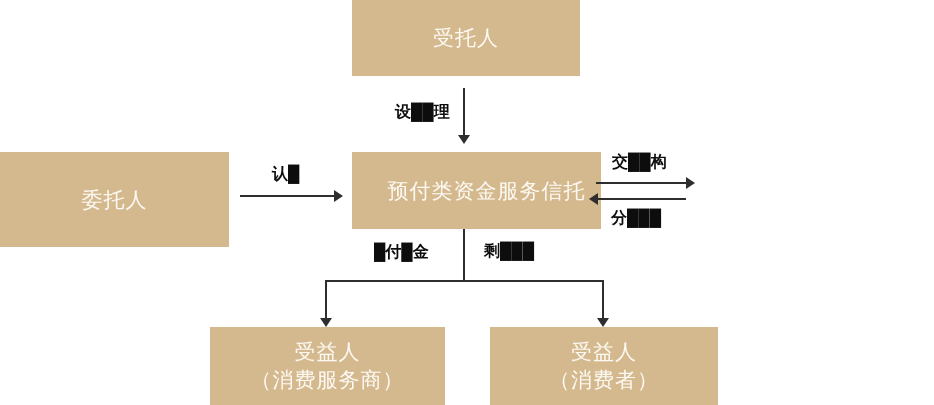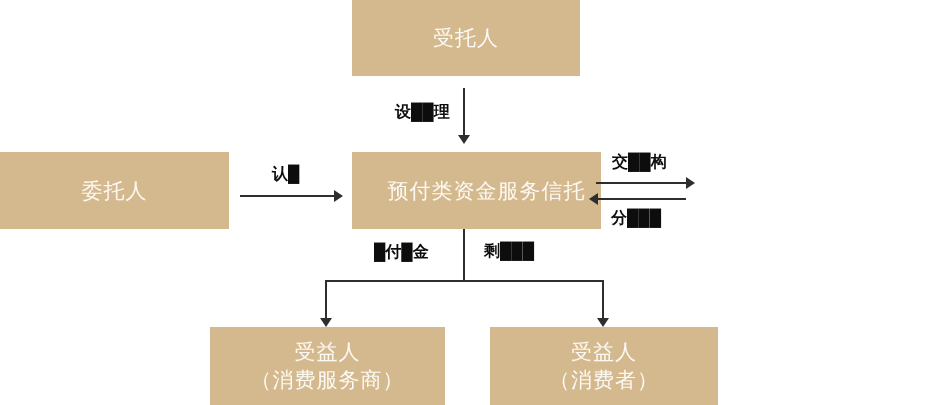--- a/index.html
+++ b/index.html
@@ -20,21 +20,21 @@
   .node{
     position:absolute;
     background:var(--node-fill);
     color:var(--node-text);
     display:flex;flex-direction:column;
     align-items:center;justify-content:center;
     text-align:center;
     font-size:21px;line-height:28px;letter-spacing:1px;
   }
   .node-trustee{left:352px;top:0;width:228px;height:76px;}
-  .node-settlor{left:0;top:152px;width:229px;height:77px;}
+  .node-settlor{left:0;top:152px;width:229px;height:95px;}
   .node-trust{left:352px;top:152px;width:229px;height:77px;padding-left:20px;}
   .node-product{left:707px;top:152px;width:227px;height:78px;}
   .node-ben-provider{left:210px;top:327px;width:235px;height:78px;}
   .node-ben-consumer{left:490px;top:327px;width:228px;height:78px;}
 
   .vline,.hline{position:absolute;background:var(--line);}
   .vline{width:2px;}
   .hline{height:2px;}
 
   .v-trustee-trust{left:463px;top:88px;height:48px;}

